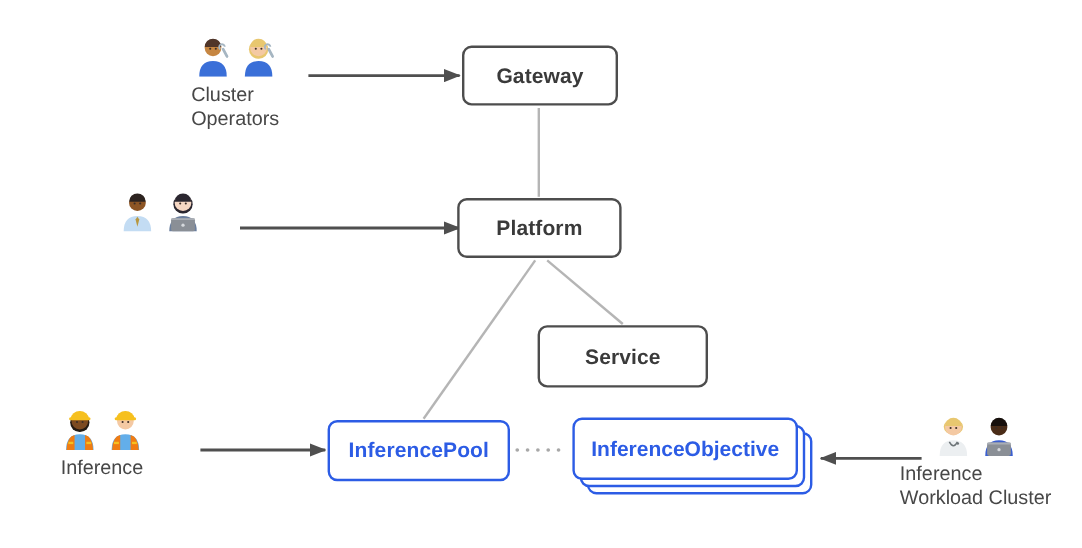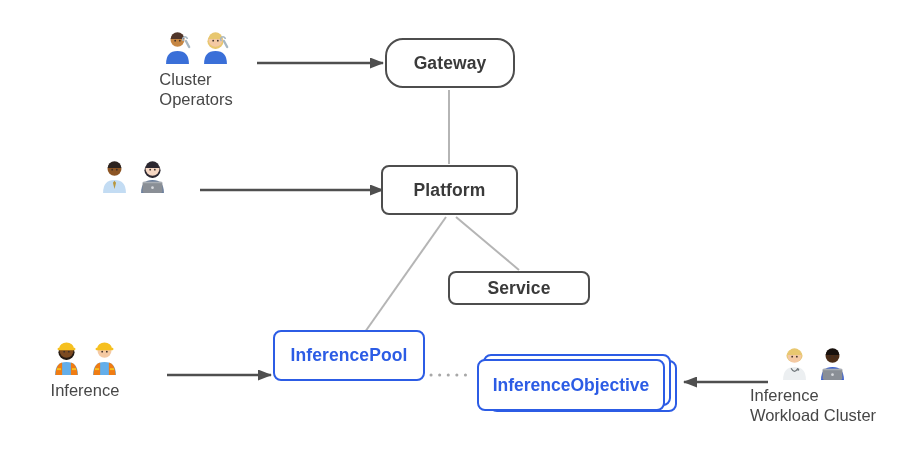--- a/index.html
+++ b/index.html
@@ -9,33 +9,33 @@
   }
   .edges{position:absolute;left:0;top:0;width:902px;height:457px;z-index:1;}
   .node{
     position:absolute;z-index:2;background:#ffffff;
     border:2px solid #4d4d4d;border-radius:8px;
     display:flex;align-items:center;justify-content:center;
     font-weight:bold;font-size:17.5px;color:#3a3a3a;letter-spacing:.1px;
     box-sizing:border-box;
   }
   .node.blue{border-color:#2c5ce5;color:#2c5ce5;}
-  .n-gateway{left:385px;top:38px;width:130px;height:50px;border-radius:18px;}
+  .n-gateway{left:385px;top:38px;width:130px;height:50px;}
   .n-httproute{left:381px;top:165px;width:137px;height:50px;}
-  .n-service{left:448px;top:271px;width:142px;height:34px;}
-  .n-pool{left:273px;top:330px;width:152px;height:51px;}
+  .n-service{left:448px;top:271px;width:142px;height:52px;}
+  .n-pool{left:273px;top:350px;width:152px;height:51px;}
   .stack{position:absolute;left:477px;top:348px;width:188px;height:52px;z-index:2;}
   .stack .layer{
     position:absolute;width:188px;height:52px;background:#fff;
     border:2px solid #2c5ce5;border-radius:8px;box-sizing:border-box;
   }
   .stack .l3{left:12px;top:12px;}
   .stack .l2{left:6px;top:6px;}
   .stack .front{
-    left:0;top:11px;display:flex;align-items:center;justify-content:center;
+    left:0;top:0;display:flex;align-items:center;justify-content:center;
     font-weight:bold;font-size:17.5px;color:#2c5ce5;
   }
   .actor{
     position:absolute;z-index:2;width:190px;
     display:flex;flex-direction:column;align-items:center;
   }
   .a1{left:101px;top:27px;}
   .a2{left:38px;top:156px;}
   .a3{left:-10px;top:338px;}
   .a4{left:718px;top:343px;}

